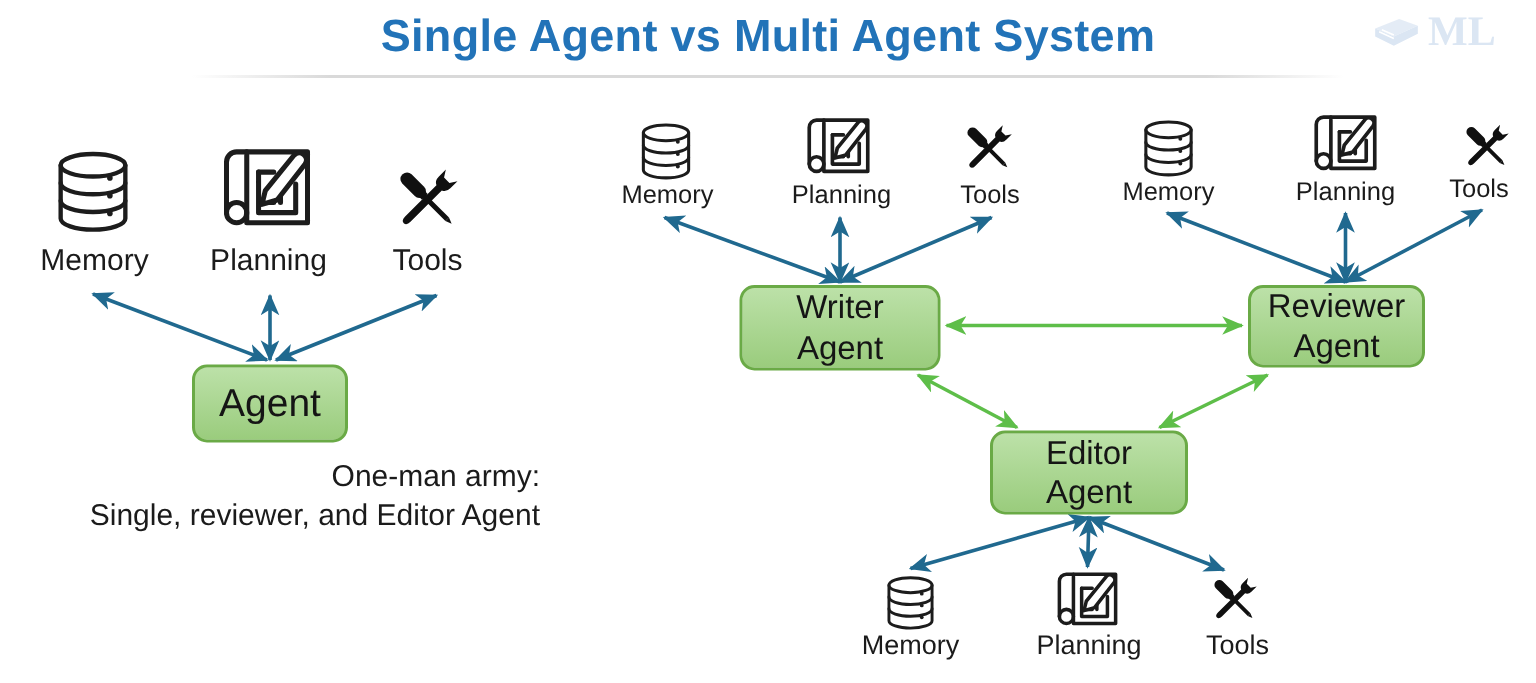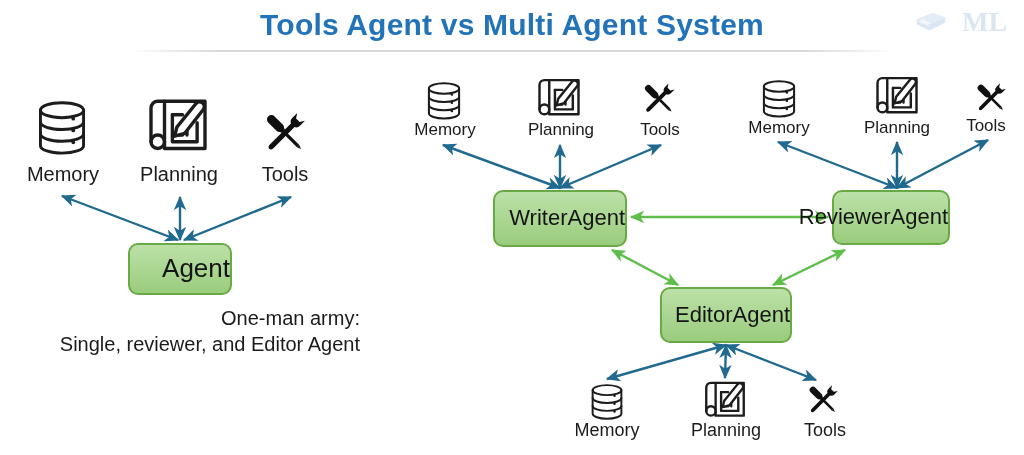--- a/index.html
+++ b/index.html
@@ -8,31 +8,31 @@
   .stage { position:relative; width:1024px; height:455px; background:#fff; overflow:hidden; }
   .abs { position:absolute; }
 
   .title { left:0; right:0; top:8px; text-align:center; font-size:30px; font-weight:700;
            color:var(--title-blue,#2273b8); letter-spacing:.2px; }
   .divider { left:128px; top:50px; width:768px; height:2px;
              background:linear-gradient(90deg, rgba(217,217,217,0), #d9d9d9 12%, #d9d9d9 88%, rgba(217,217,217,0)); }
 
   .wm { left:903px; top:8px; width:120px; color:var(--watermark-blue,#dbe6f3);
         font-family:"Liberation Serif", serif; font-weight:700; }
-  .wm-row1 { display:flex; align-items:center; gap:15px; margin-left:12px; height:28px; }
+  .wm-row1 { display:flex; align-items:center; gap:5px; margin-left:12px; height:28px; }
   .wm-row1 svg { width:32px; height:25px; }
   .wm span { font-size:28px; line-height:28px; }
   .wm-row2 { margin-left:4px; }
 
   .res-label { text-align:center; color:#1b1b1b; }
   .f20 { font-size:20px; } .f17 { font-size:17px; } .f18 { font-size:18px; }
 
   .agent-box { background:linear-gradient(180deg,#bce1a8,#9acc7d);
                border:2px solid var(--box-border,#6aaa46); border-radius:10px;
-               display:flex; align-items:center; justify-content:flex-end;
+               display:flex; flex-direction:column; align-items:center; justify-content:center;
                color:#151515; }
   .agent-box span { display:block; line-height:1.2; }
   .one-line span { font-size:26px; }
   .two-line span { font-size:22px; }
 
   .caption { text-align:right; color:#1b1b1b; font-size:20px; line-height:26px; }
 
   svg.conn { left:0; top:0; }
   .conn .res line { stroke:var(--resource-arrow,#20698f); stroke-width:2.4;
                     marker-start:url(#ah-res); marker-end:url(#ah-res); }
@@ -87,21 +87,21 @@
     <symbol id="sym-book" viewBox="0 0 36 28">
       <path d="M2 16 L16 23 L34 14 L34 8 L16 16 L2 10 Z" fill="currentColor"></path>
       <path d="M2 10 L16 16 L34 8 L20 3 Z" fill="currentColor" opacity="0.75"></path>
       <path d="M5 12.5 L16 17.5 M7 11 L16 15" stroke="#ffffff" stroke-width="1.2" fill="none"></path>
     </symbol>
   </defs>
 </svg>
 
 <div class="stage">
 
-  <div class="abs title">Tools Agent vs Multi Agent System</div>
+  <div class="abs title">Single Agent vs Multi Agent System</div>
   <div class="abs divider"></div>
 
   <div class="abs wm">
     <div class="wm-row1">
       <svg>
           <use href="#sym-book"></use>
         </svg>
       <span>ML</span>
     </div>
   </div>

